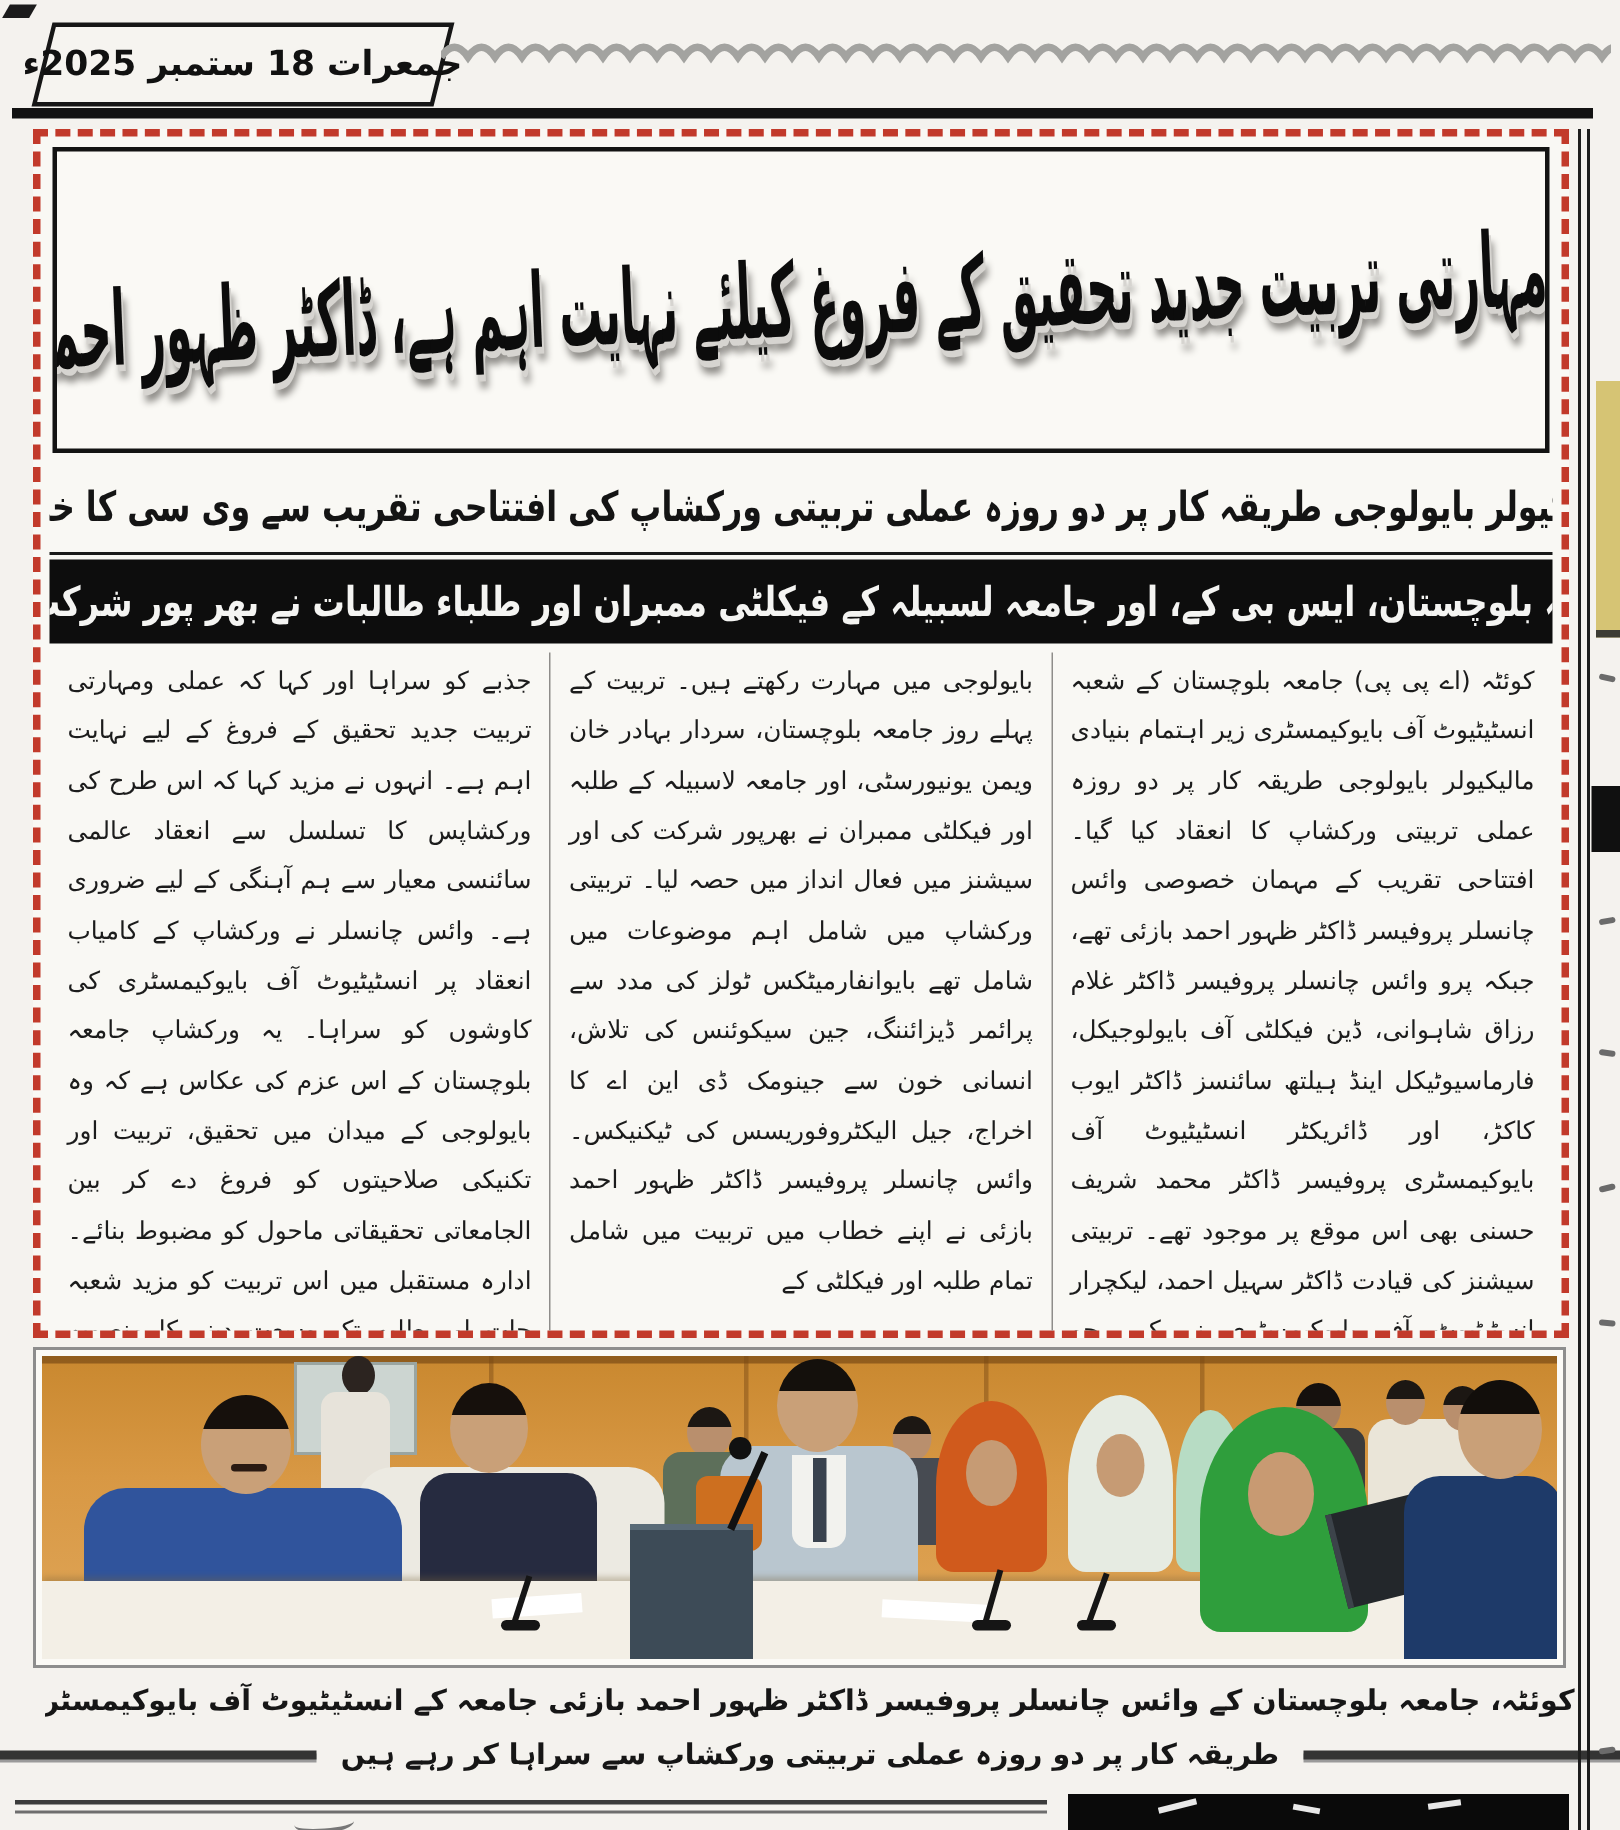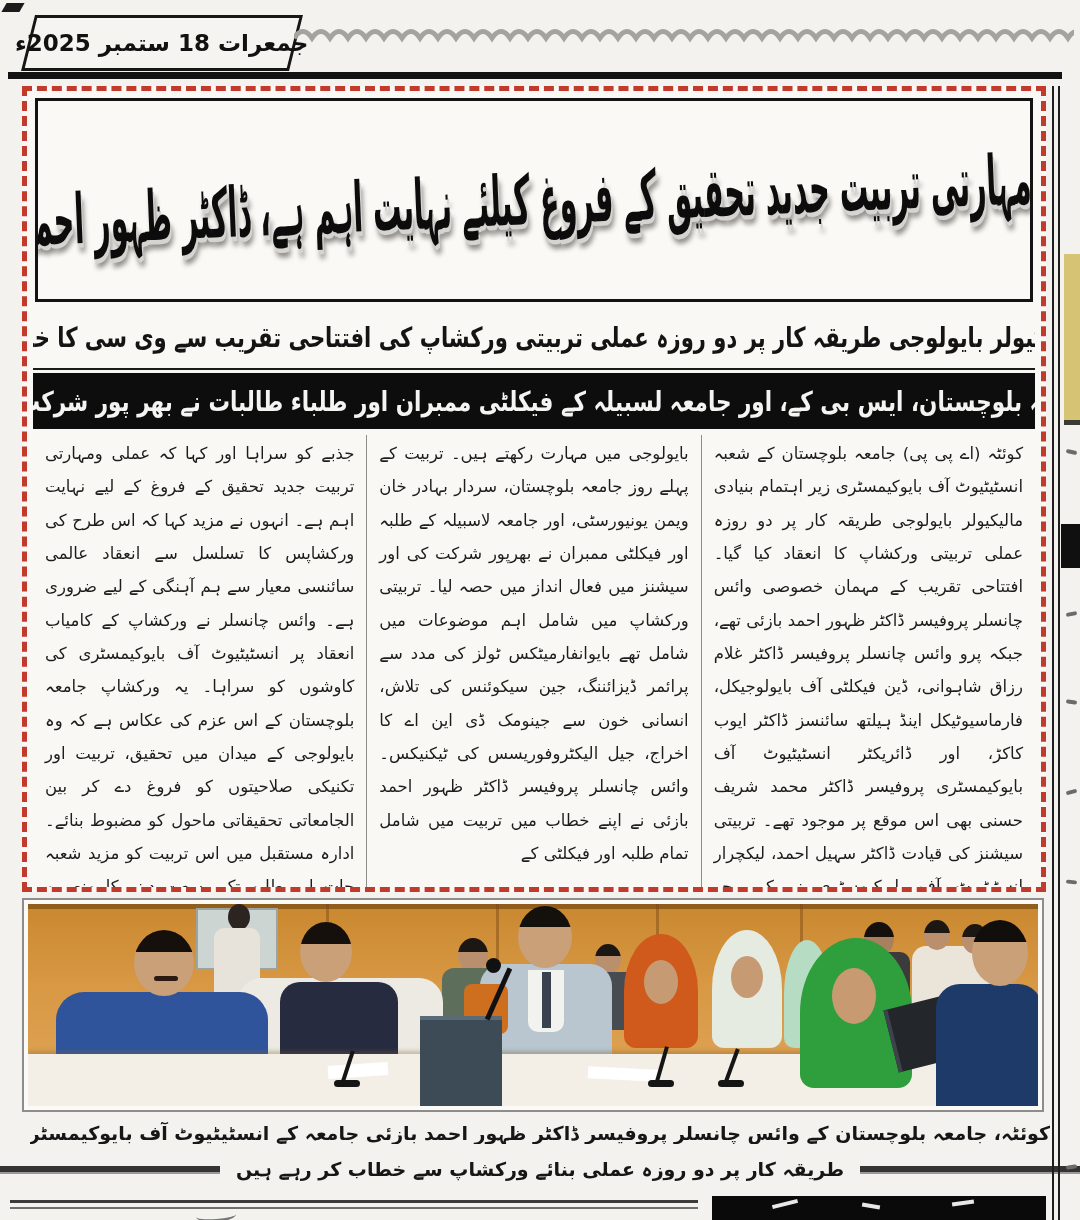--- a/index.html
+++ b/index.html
@@ -137,21 +137,21 @@
       <i class="ph" style="left:804px;top:64px;width:44px;height:56px;border-radius:50%;background:#c89a72;"></i>
       <i class="ph" style="left:862px;top:96px;width:74px;height:64px;background:#23272b;border-left:4px solid #3c434a;transform:rotate(-14deg);"></i>
       <i class="ph" style="left:908px;top:80px;width:106px;height:125px;border-radius:24px 24px 0 0;background:#1e3a69;"></i>
       <i class="ph" style="left:944px;top:16px;width:56px;height:66px;border-radius:50%;background:linear-gradient(#120e0b 34%,#c9a078 34%);"></i>
     </div>
   </div>
 
   <div class="caption1">کوئٹہ، جامعہ بلوچستان کے وائس چانسلر پروفیسر ڈاکٹر ظہور احمد بازئی جامعہ کے انسٹیٹیوٹ آف بایوکیمسٹری کے زیر اہتمام بنیادی مالیکیولر بایولوجی</div>
   <div class="cap2row">
     <span class="cap-bar"></span>
-    <span class="caption2">طریقہ کار پر دو روزہ عملی بنائے ورکشاپ سے خطاب کر رہے ہیں</span>
+    <span class="caption2">طریقہ کار پر دو روزہ عملی تربیتی ورکشاپ سے سراہا کر رہے ہیں</span>
     <span class="cap-bar"></span>
   </div>
   <div class="double-line"></div>
   <div class="squiggle"></div>
   <div class="black-strip">
     <i style="left:60px;top:6px;width:26px;height:4px;transform:rotate(-14deg);"></i>
     <i style="left:150px;top:8px;width:18px;height:4px;transform:rotate(10deg);"></i>
     <i style="left:240px;top:5px;width:22px;height:4px;transform:rotate(-8deg);"></i>
   </div>
 

